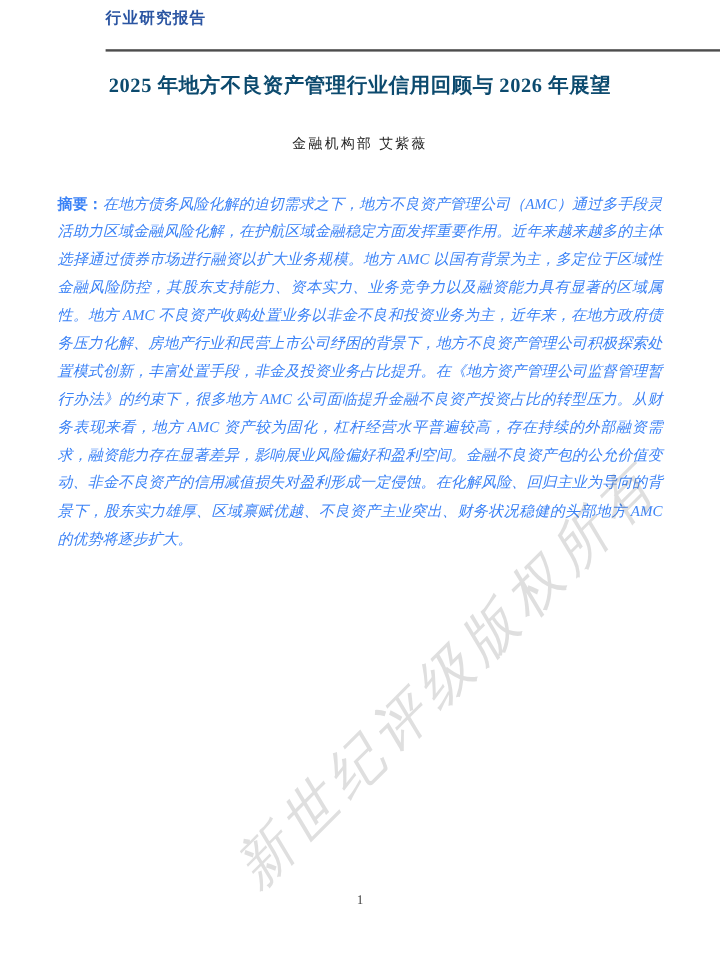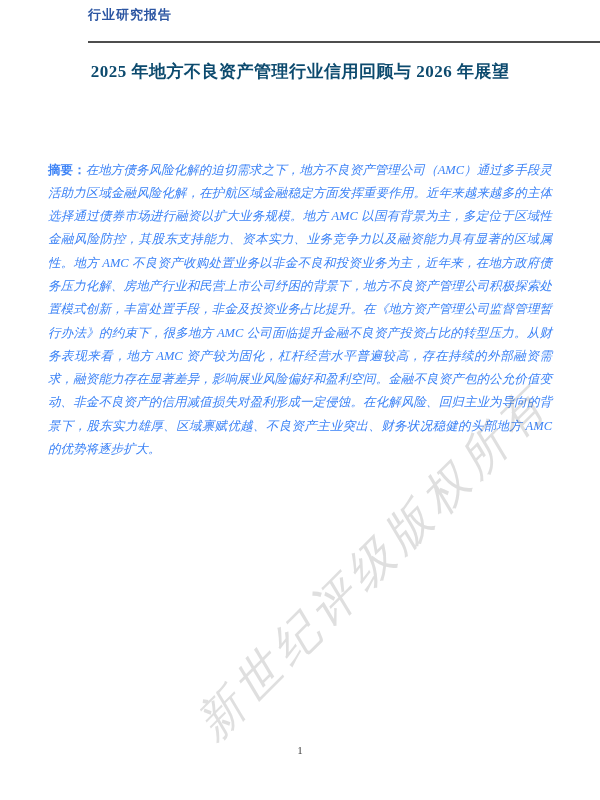--- a/index.html
+++ b/index.html
@@ -126,20 +126,21 @@
 
 <div class="page">
 
   <div class="header">
     <div class="report-type">行业研究报告</div>
 
   </div>
 
   <div class="doc-title">2025 年地方不良资产管理行业信用回顾与 2026 年展望</div>
 
+  <div class="byline">金融机构部  艾紫薇</div>
 
   <p class="abstract"><span class="abstract-label">摘要：</span><span>在地方债务风险化解的迫切需求之下，地方不良资产管理公司（AMC）通过多手段灵活助力区域金融风险化解，在护航区域金融稳定方面发挥重要作用。近年来越来越多的主体选择通过债券市场进行融资以扩大业务规模。地方 AMC 以国有背景为主，多定位于区域性金融风险防控，其股东支持能力、资本实力、业务竞争力以及融资能力具有显著的区域属性。地方 AMC 不良资产收购处置业务以非金不良和投资业务为主，近年来，在地方政府债务压力化解、房地产行业和民营上市公司纾困的背景下，地方不良资产管理公司积极探索处置模式创新，丰富处置手段，非金及投资业务占比提升。在《地方资产管理公司监督管理暂行办法》的约束下，很多地方 AMC 公司面临提升金融不良资产投资占比的转型压力。从财务表现来看，地方 AMC 资产较为固化，杠杆经营水平普遍较高，存在持续的外部融资需求，融资能力存在显著差异，影响展业风险偏好和盈利空间。金融不良资产包的公允价值变动、非金不良资产的信用减值损失对盈利形成一定侵蚀。在化解风险、回归主业为导向的背景下，股东实力雄厚、区域禀赋优越、不良资产主业突出、财务状况稳健的头部地方 AMC 的优势将逐步扩大。</span></p>
 
   <div class="watermark">新世纪评级版权所有</div>
 
   <div class="footer">1</div>
 
 </div>
 
 </body></html>

